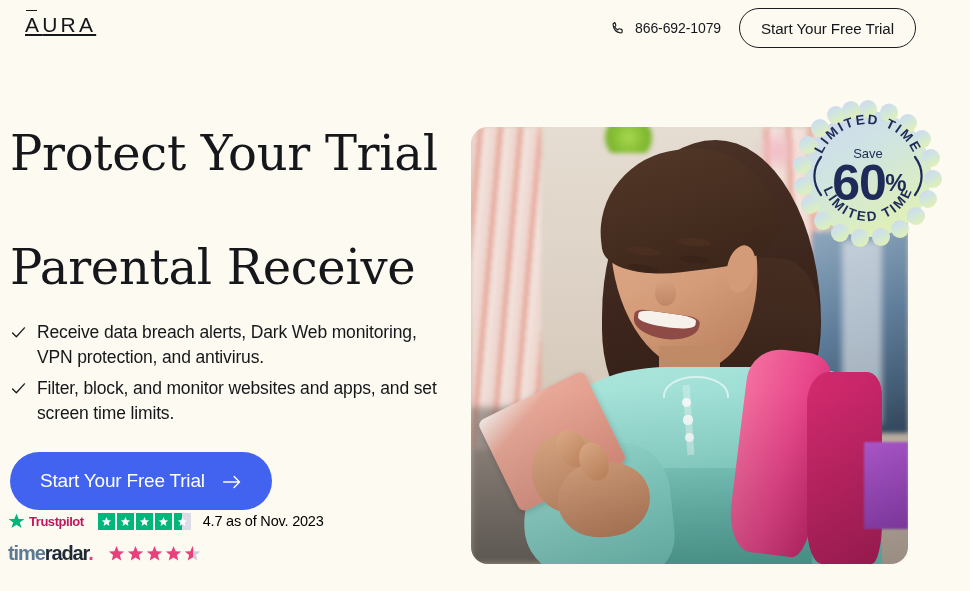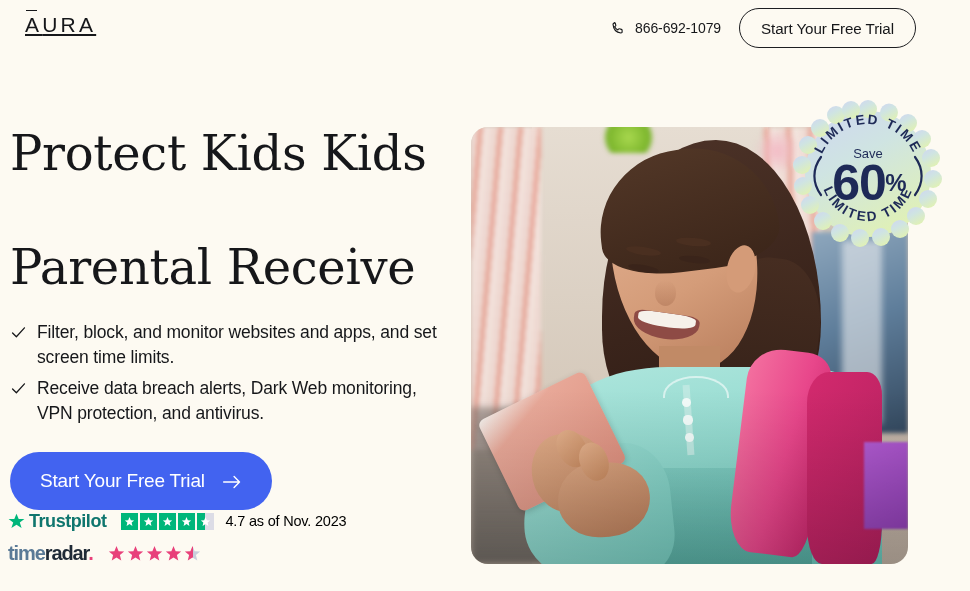--- a/index.html
+++ b/index.html
@@ -163,24 +163,24 @@
   }
   .review-row + .review-row { margin-top: 8px; }
 
   .trustpilot-logo {
     display: flex;
     align-items: center;
     gap: 4px;
   }
   .tp-star { width: 17px; height: 17px; display: block; }
   .tp-word {
-    font-size: 18px;
+    font-size: 13px;
     font-weight: bold;
     letter-spacing: -0.45px;
-    color: #0f766e;
+    color: #be185d;
   }
 
   .tp-stars { display: flex; gap: 2px; margin-left: 14px; }
   .tp-box {
     width: 17px; height: 17px;
     background: #00b67a;
     display: flex;
     align-items: center;
     justify-content: center;
     position: relative;
@@ -484,41 +484,41 @@
       <span>866-692-1079</span>
     </a>
 
     <button class="btn-outline">Start Your Free Trial</button>
   </div>
 </header>
 
 <section class="hero-left">
 
   <h1 class="headline">
-    <span>Protect Kids Kids</span><br>
+    <span>Protect Your Trial</span><br>
     <br>
     <span>Parental Receive</span>
   </h1>
 
   <ul class="bullets">
     <li class="bullet">
       <span class="check-icon">
         <svg viewBox="0 0 20 20" width="17" height="25" fill="none" stroke="#16171a" stroke-width="1.5" stroke-linecap="round" stroke-linejoin="round">
           <path d="M3 10.5 L7.5 15 L17 4.5"></path>
         </svg>
       </span>
-      <span class="bullet-text">Filter, block, and monitor websites and apps, and set screen time limits.</span>
+      <span class="bullet-text">Receive data breach alerts, Dark Web monitoring, VPN protection, and antivirus.</span>
     </li>
     <li class="bullet">
       <span class="check-icon">
         <svg viewBox="0 0 20 20" width="17" height="25" fill="none" stroke="#16171a" stroke-width="1.5" stroke-linecap="round" stroke-linejoin="round">
           <path d="M3 10.5 L7.5 15 L17 4.5"></path>
         </svg>
       </span>
-      <span class="bullet-text">Receive data breach alerts, Dark Web monitoring, VPN protection, and antivirus.</span>
+      <span class="bullet-text">Filter, block, and monitor websites and apps, and set screen time limits.</span>
     </li>
   </ul>
 
   <button class="btn-primary">
     <span>Start Your Free Trial</span>
     <span class="arrow">
       <svg viewBox="0 0 24 18" width="20" height="16" fill="none" stroke="#ffffff" stroke-width="1.7" stroke-linecap="round" stroke-linejoin="round">
         <path d="M2 9h19M14.5 2.5 21 9l-6.5 6.5"></path>
       </svg>
     </span>

